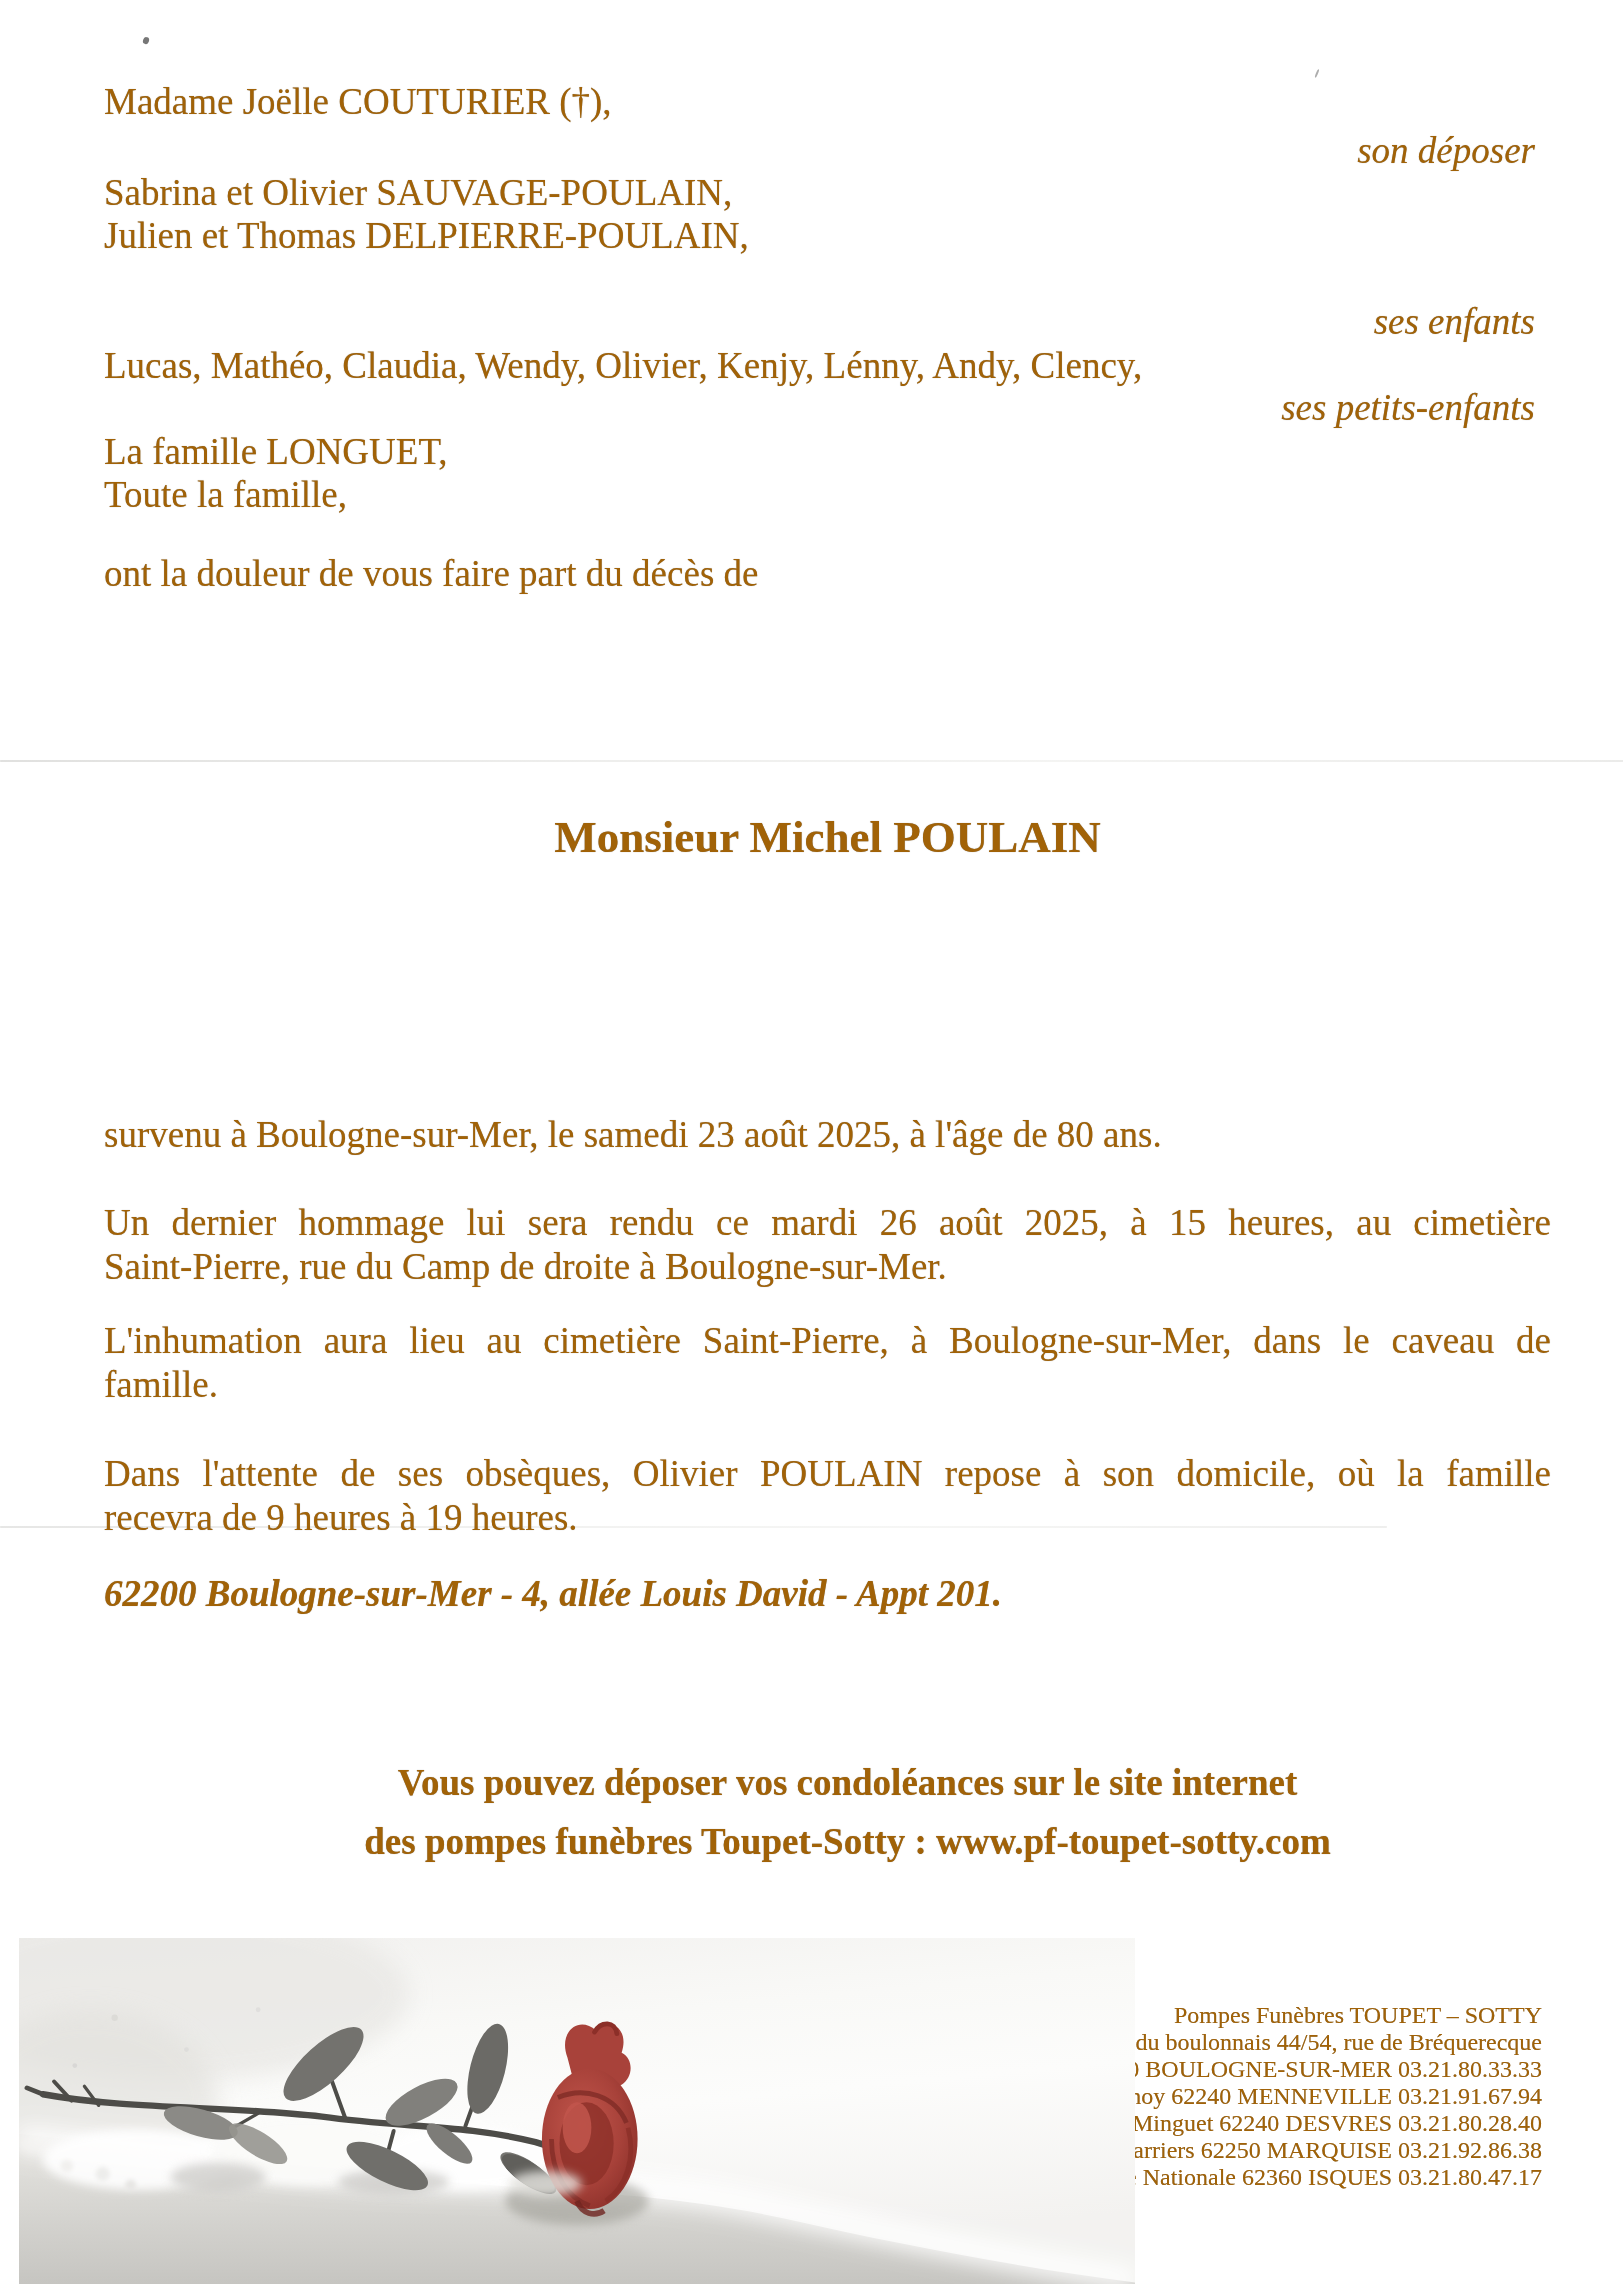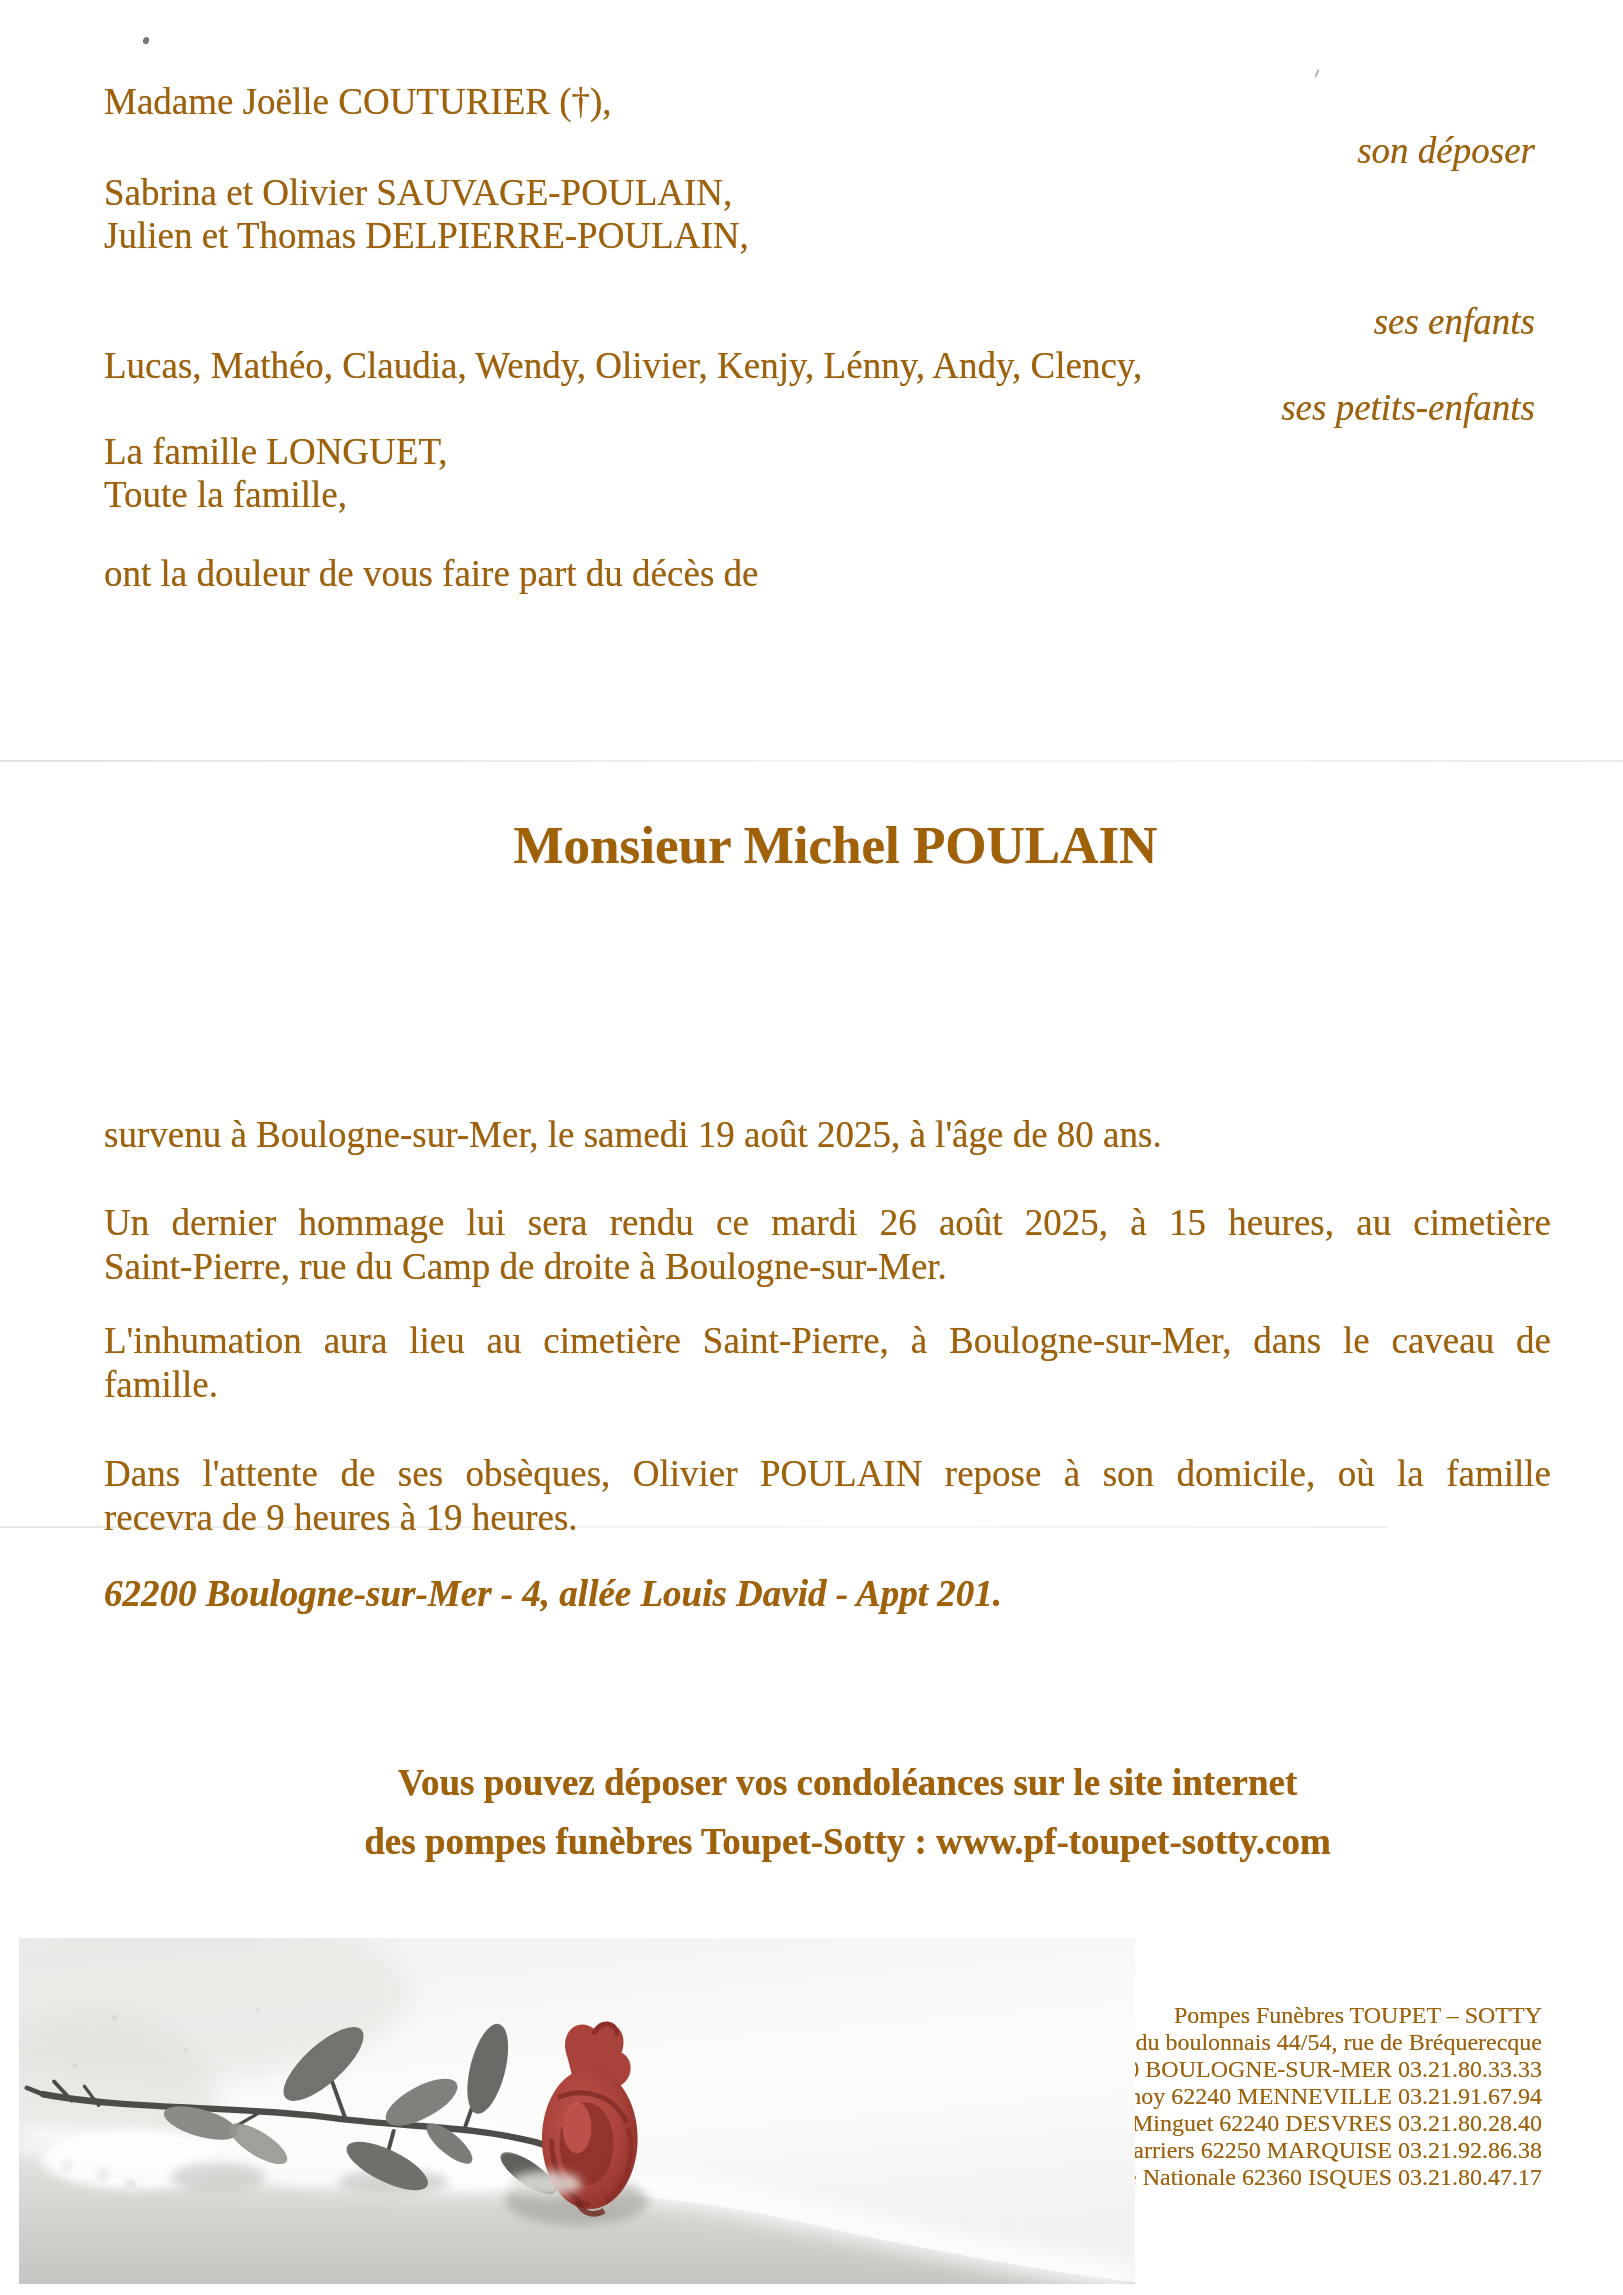--- a/index.html
+++ b/index.html
@@ -24,22 +24,22 @@
     text-align-last:justify;
   }
   .rightlab{
     left:104px;width:1431px;
     text-align:right;
     font-style:italic;
     white-space:nowrap;
   }
   .title{
     position:absolute;left:104px;width:1447px;
-    margin:8px;text-align:center;
-    font-size:53px;line-height:77px;font-weight:700;
+    margin:0;text-align:center;
+    font-size:45px;line-height:77px;font-weight:700;
     text-shadow:0 0 0.8px rgba(20,20,20,.5);
   }
   .addr{
     font-weight:700;font-style:italic;
   }
   .cond{
     position:absolute;left:124px;width:1447px;
     text-align:center;font-weight:700;
     font-size:37px;line-height:45px;
     white-space:nowrap;
@@ -84,21 +84,21 @@
   <div class="txt" style="top:344px">Lucas, Mathéo, Claudia, Wendy, Olivier, Kenjy, Lénny, Andy, Clency,</div>
   <div class="txt rightlab" style="top:386px">ses petits-enfants</div>
 
   <div class="txt" style="top:430px">La famille LONGUET,</div>
   <div class="txt" style="top:473px">Toute la famille,</div>
 
   <div class="txt" style="top:552px">ont la douleur de vous faire part du décès de</div>
 
   <h1 class="title" style="top:799px">Monsieur Michel POULAIN</h1>
 
-  <div class="txt" style="top:1113px">survenu à Boulogne-sur-Mer, le samedi 19 août 2025, à l'âge de 80 ans.</div>
+  <div class="txt" style="top:1113px">survenu à Boulogne-sur-Mer, le samedi 23 août 2025, à l'âge de 80 ans.</div>
 
   <div class="txt just" style="top:1201px">Un dernier hommage lui sera rendu ce mardi 26 août 2025, à 15 heures, au cimetière</div>
   <div class="txt" style="top:1245px">Saint-Pierre, rue du Camp de droite à Boulogne-sur-Mer.</div>
 
   <div class="txt just" style="top:1319px">L'inhumation aura lieu au cimetière Saint-Pierre, à Boulogne-sur-Mer, dans le caveau de</div>
   <div class="txt" style="top:1363px">famille.</div>
 
   <div class="txt just" style="top:1452px">Dans l'attente de ses obsèques, Olivier POULAIN repose à son domicile, où la famille</div>
   <div class="txt" style="top:1496px">recevra de 9 heures à 19 heures.</div>
 

